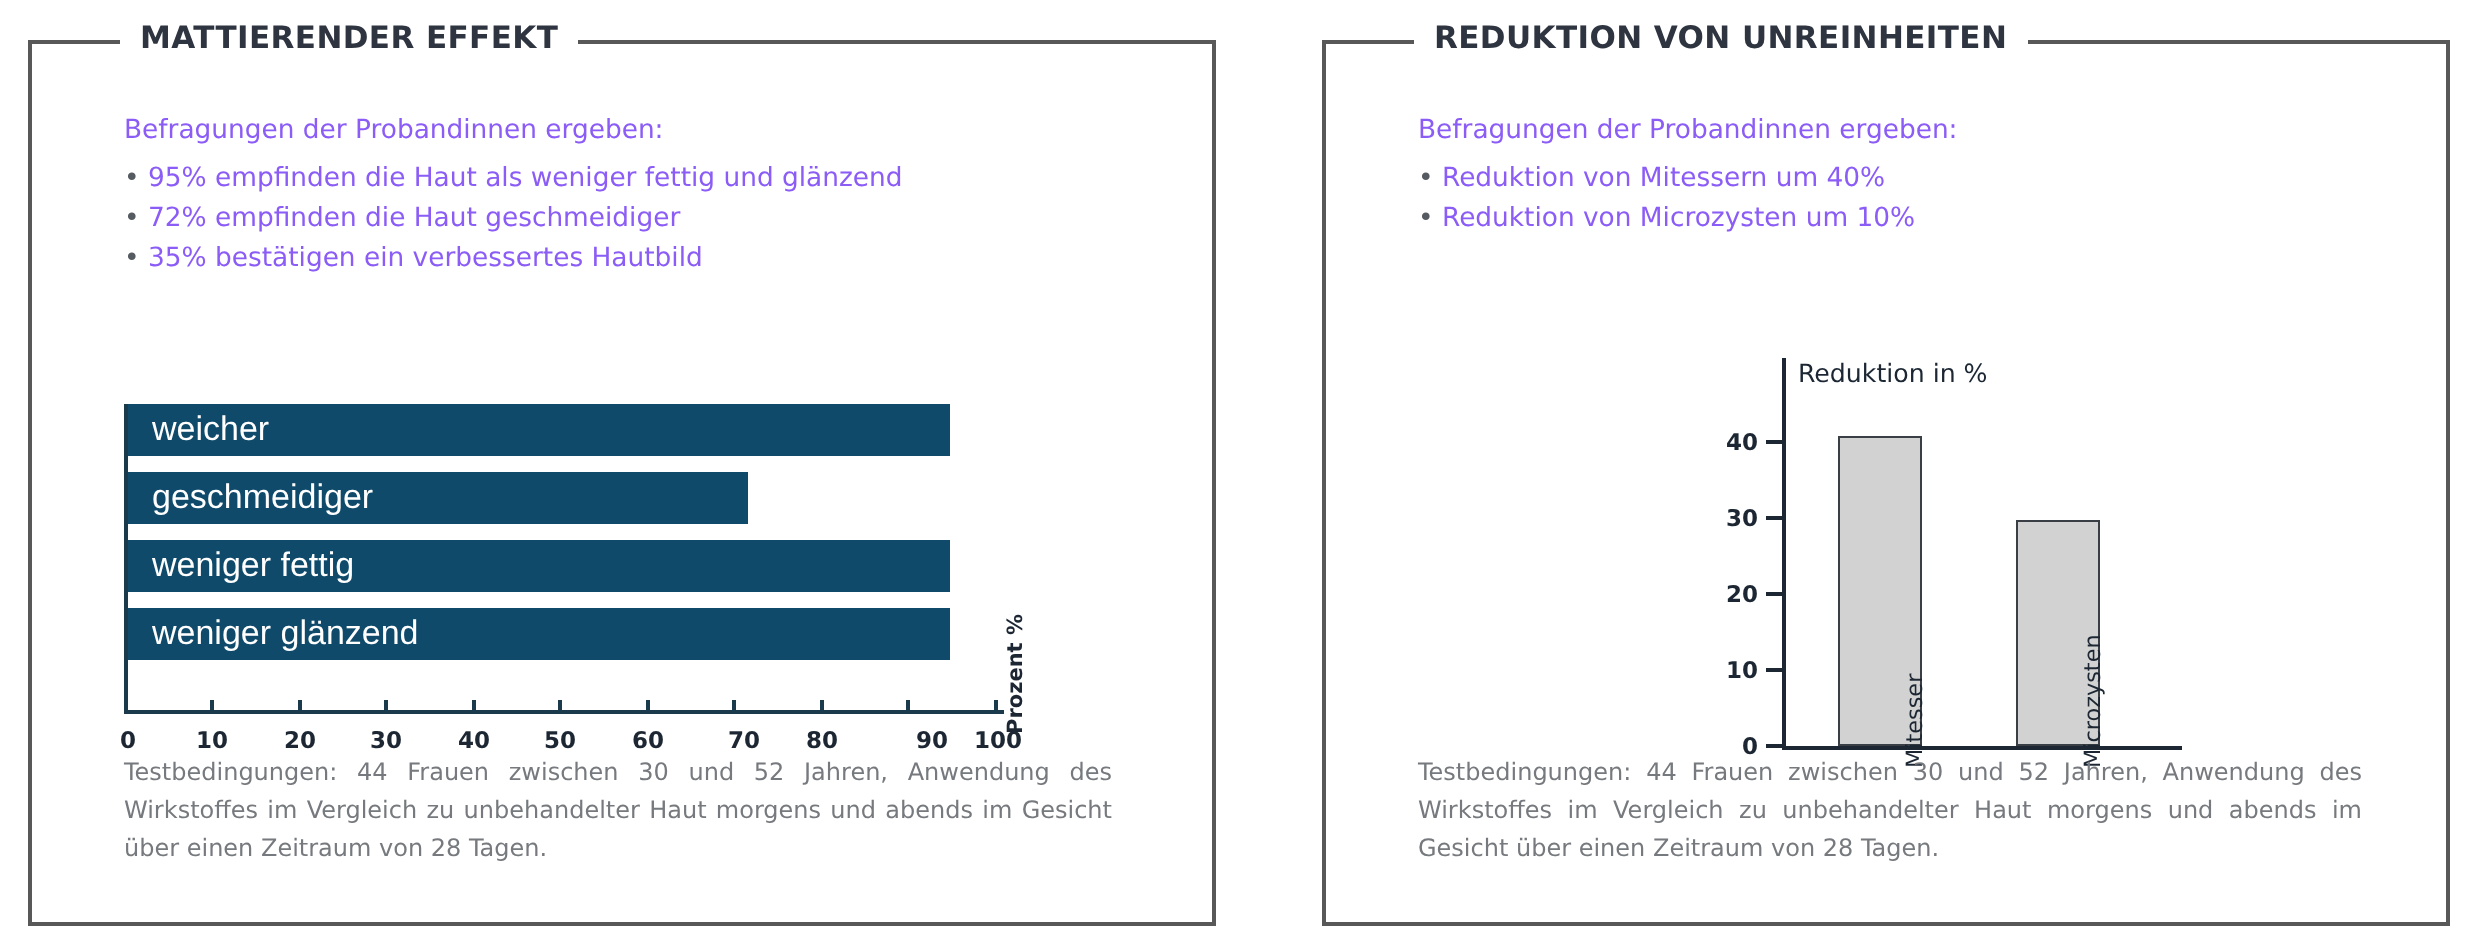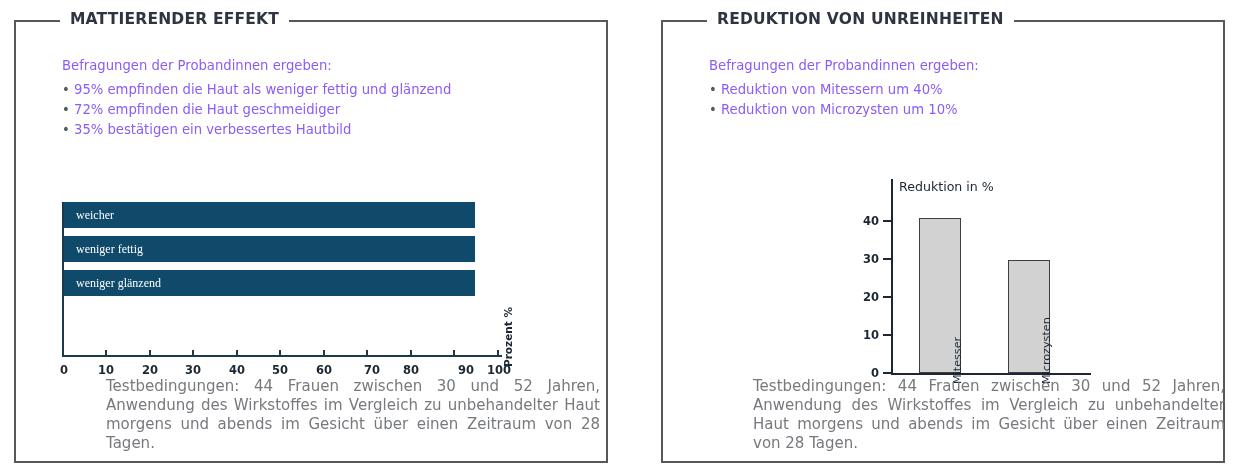--- a/index.html
+++ b/index.html
@@ -51,25 +51,24 @@
   .intro li { position: relative; padding-left: 12px; }
   .intro li::before {
     content: "\2022";
     position: absolute; left: 0; top: 0;
     color: #555b60;
   }
 
   .footnote {
     position: absolute;
     color: #76797d;
-    font-size: 15px;
+    font-size: 12px;
     line-height: 19px;
     text-align: justify;
     font-family: "DejaVu Sans", sans-serif;
-    margin-left: 44px;
   }
 
   
   #hchart {
     position: absolute;
     left: 46px; top: 180px;
     width: 500px; height: 175px;
   }
   #hchart .axis-v {
     position: absolute; left: 0; top: 0;
@@ -81,24 +80,24 @@
   }
   #hchart .plot { position: absolute; left: 2px; top: 0; width: 438px; height: 135px; }
   .hbar-row { position: relative; height: 26px; margin-bottom: 8px; }
   .hbar {
     position: absolute; left: 0; top: 0; height: 26px;
     background: #0f4a6b;
     display: flex; align-items: center;
   }
   .hbar-label {
     color: #ffffff;
-    font-size: 12px;
+    font-size: 17px;
     padding-left: 12px;
     white-space: nowrap;
-    font-family: Liberation Serif, serif;
+    font-family: Liberation Sans, sans-serif;
   }
   #hchart .tick {
     position: absolute; bottom: 20px;
     width: 2px; height: 7px; background: #1b3a4b;
   }
   #hchart .ticklabel {
     position: absolute; bottom: 0px;
     font-size: 11.5px; font-weight: bold; color: #1c2733;
     transform: translateX(-50%);
     font-family: "DejaVu Sans", sans-serif;
@@ -177,20 +176,25 @@
     </div>
 
     <div id="hchart">
       <div class="axis-v"></div>
       <div class="axis-h"></div>
 
       <div class="plot">
         <div class="hbar-row">
           <div class="hbar" style="width:411px;">
             <span class="hbar-label">weicher</span>
+          </div>
+        </div>
+        <div class="hbar-row">
+          <div class="hbar" style="width:310px;">
+            <span class="hbar-label">geschmeidiger</span>
           </div>
         </div>
         <div class="hbar-row">
           <div class="hbar" style="width:411px;">
             <span class="hbar-label">weniger fettig</span>
           </div>
         </div>
         <div class="hbar-row">
           <div class="hbar" style="width:411px;">
             <span class="hbar-label">weniger glänzend</span>

